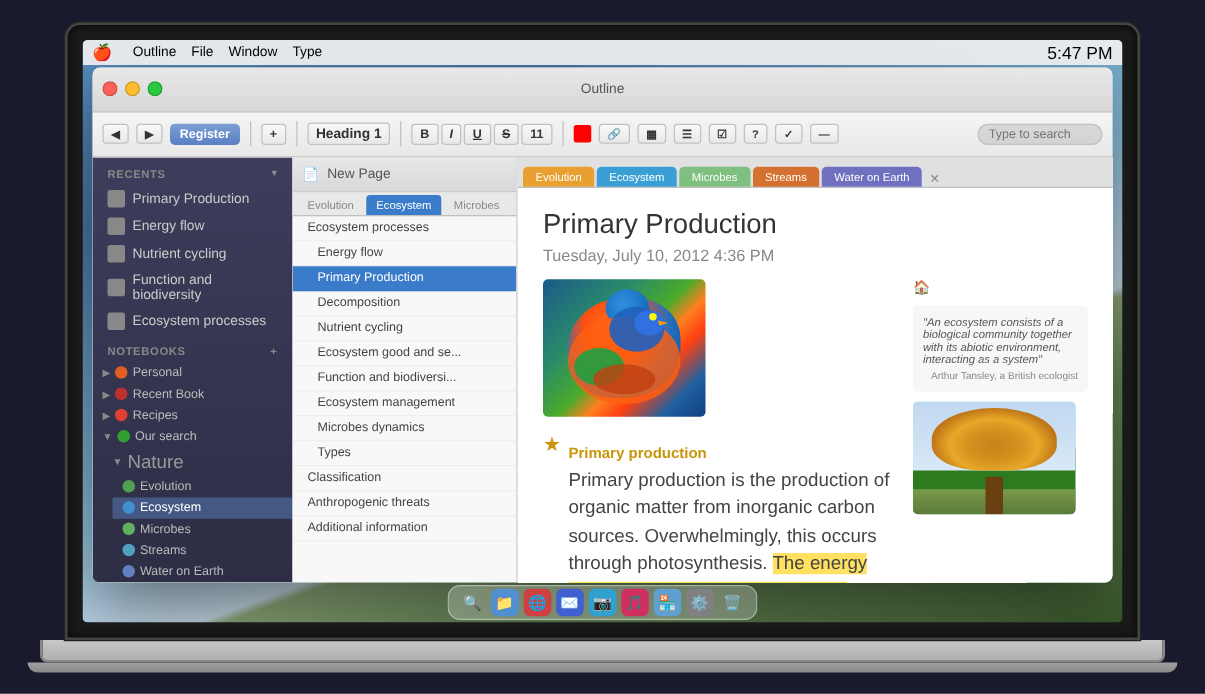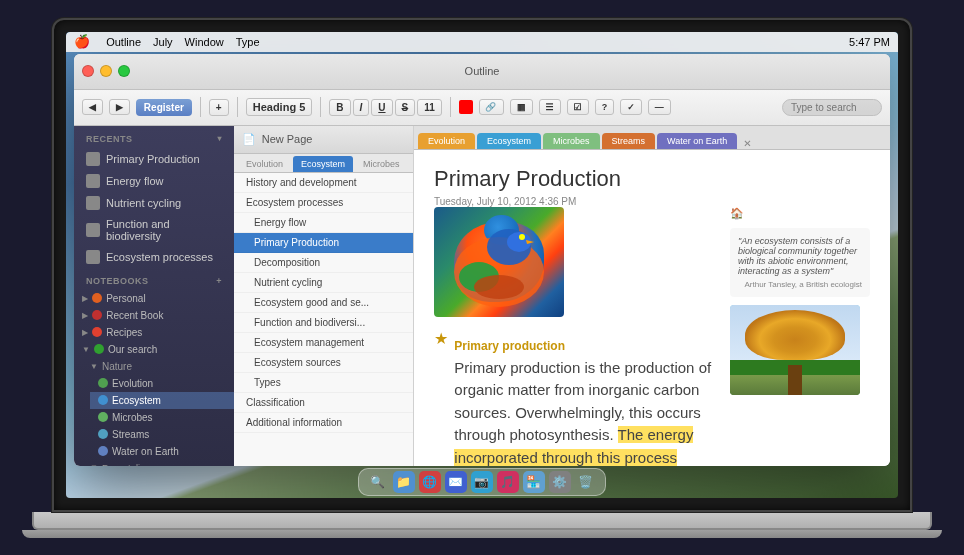--- a/index.html
+++ b/index.html
@@ -83,21 +83,21 @@
       font-size: 11px;
       font-weight: 500;
       color: #000;
     }
 
     .menu-bar-right {
       margin-left: auto;
       display: flex;
       align-items: center;
       gap: 8px;
-      font-size: 11px;
+      font-size: 14px;
       justify-content: flex-end;
     }
 
     
     .app-window {
       position: absolute;
       top: 22px;
       left: 8px;
       right: 8px;
       bottom: 32px;
@@ -400,22 +400,23 @@
     }
 
     .doc-title {
       font-size: 22px;
       font-weight: 300;
       color: #333;
       margin-bottom: 4px;
     }
 
     .doc-date {
-      font-size: 10px;
+      font-size: 13px;
       color: #888;
+      margin-bottom: 12px;
     }
 
     .doc-body {
       display: flex;
       gap: 16px;
     }
 
     .doc-left {
       flex: 1;
     }
@@ -588,21 +589,21 @@
 
 <div class="macbook-outer">
   <div class="screen-bezel">
     <div class="screen-inner">
       <div class="desktop-bg"></div>
 
       <div class="menu-bar">
         <span class="menu-bar-apple">🍎</span>
         <div class="menu-bar-items">
           <span class="menu-bar-item">Outline</span>
-          <span class="menu-bar-item">July</span>
+          <span class="menu-bar-item">File</span>
           <span class="menu-bar-item">Window</span>
           <span class="menu-bar-item">Type</span>
         </div>
         <div class="menu-bar-right">
           <span>5:47 PM</span>
         </div>
       </div>
 
       <div class="app-window">
 
@@ -615,21 +616,21 @@
           <span class="title-bar-center">Outline</span>
         </div>
 
         <div class="toolbar">
           <button class="toolbar-btn" style="font-size:9px;">◀</button>
           <button class="toolbar-btn" style="font-size:9px;">▶</button>
           <button class="register-btn">Register</button>
           <div class="toolbar-sep"></div>
           <button class="toolbar-btn">+</button>
           <div class="toolbar-sep"></div>
-          <div class="heading-select">Heading 5</div>
+          <div class="heading-select">Heading 1</div>
           <div class="toolbar-sep"></div>
           <div class="toolbar-format-group">
             <button class="toolbar-btn" style="font-weight:900;">B</button>
             <button class="toolbar-btn" style="font-style:italic;">I</button>
             <button class="toolbar-btn" style="text-decoration:underline;">U</button>
             <button class="toolbar-btn" style="text-decoration:line-through;">S</button>
             <button class="toolbar-btn">11</button>
           </div>
           <div class="toolbar-sep"></div>
           <div class="color-indicator"></div>
@@ -693,21 +694,21 @@
               <span>Recipes</span>
             </div>
             <div class="sidebar-tree-item">
               <span class="chevron">▼</span>
               <div class="notebook-color" style="background:#30a030;"></div>
               <span>Our search</span>
             </div>
 
             <div class="sidebar-tree-item tree-indent">
               <span class="chevron">▼</span>
-              <span style="font-size:10px;color:#999;">Nature</span>
+              <span style="font-size:15px;color:#999;">Nature</span>
             </div>
 
             <div class="sidebar-tree-item tree-indent2">
               <div class="notebook-color" style="background:#50a050;"></div>
               <span>Evolution</span>
             </div>
             <div class="sidebar-tree-item tree-indent2 active">
               <div class="notebook-color" style="background:#4090d0;"></div>
               <span>Ecosystem</span>
             </div>
@@ -735,32 +736,32 @@
             <div class="outline-header">
               <span>📄</span>
               <span>New Page</span>
             </div>
             <div class="outline-tabs">
               <div class="outline-tab">Evolution</div>
               <div class="outline-tab active">Ecosystem</div>
               <div class="outline-tab">Microbes</div>
             </div>
 
-            <div class="outline-item">History and development</div>
             <div class="outline-item">Ecosystem processes</div>
             <div class="outline-item indent1">Energy flow</div>
             <div class="outline-item indent1 active">Primary Production</div>
             <div class="outline-item indent1">Decomposition</div>
             <div class="outline-item indent1">Nutrient cycling</div>
             <div class="outline-item indent1">Ecosystem good and se...</div>
             <div class="outline-item indent1">Function and biodiversi...</div>
             <div class="outline-item indent1">Ecosystem management</div>
-            <div class="outline-item indent1">Ecosystem sources</div>
+            <div class="outline-item indent1">Microbes dynamics</div>
             <div class="outline-item indent1">Types</div>
             <div class="outline-item">Classification</div>
+            <div class="outline-item">Anthropogenic threats</div>
             <div class="outline-item">Additional information</div>
           </div>
 
           <div class="document-panel">
             <div class="doc-tabs">
               <div class="doc-tab evolution">Evolution</div>
               <div class="doc-tab ecosystem">Ecosystem</div>
               <div class="doc-tab microbes">Microbes</div>
               <div class="doc-tab streams">Streams</div>
               <div class="doc-tab water">Water on Earth</div>

